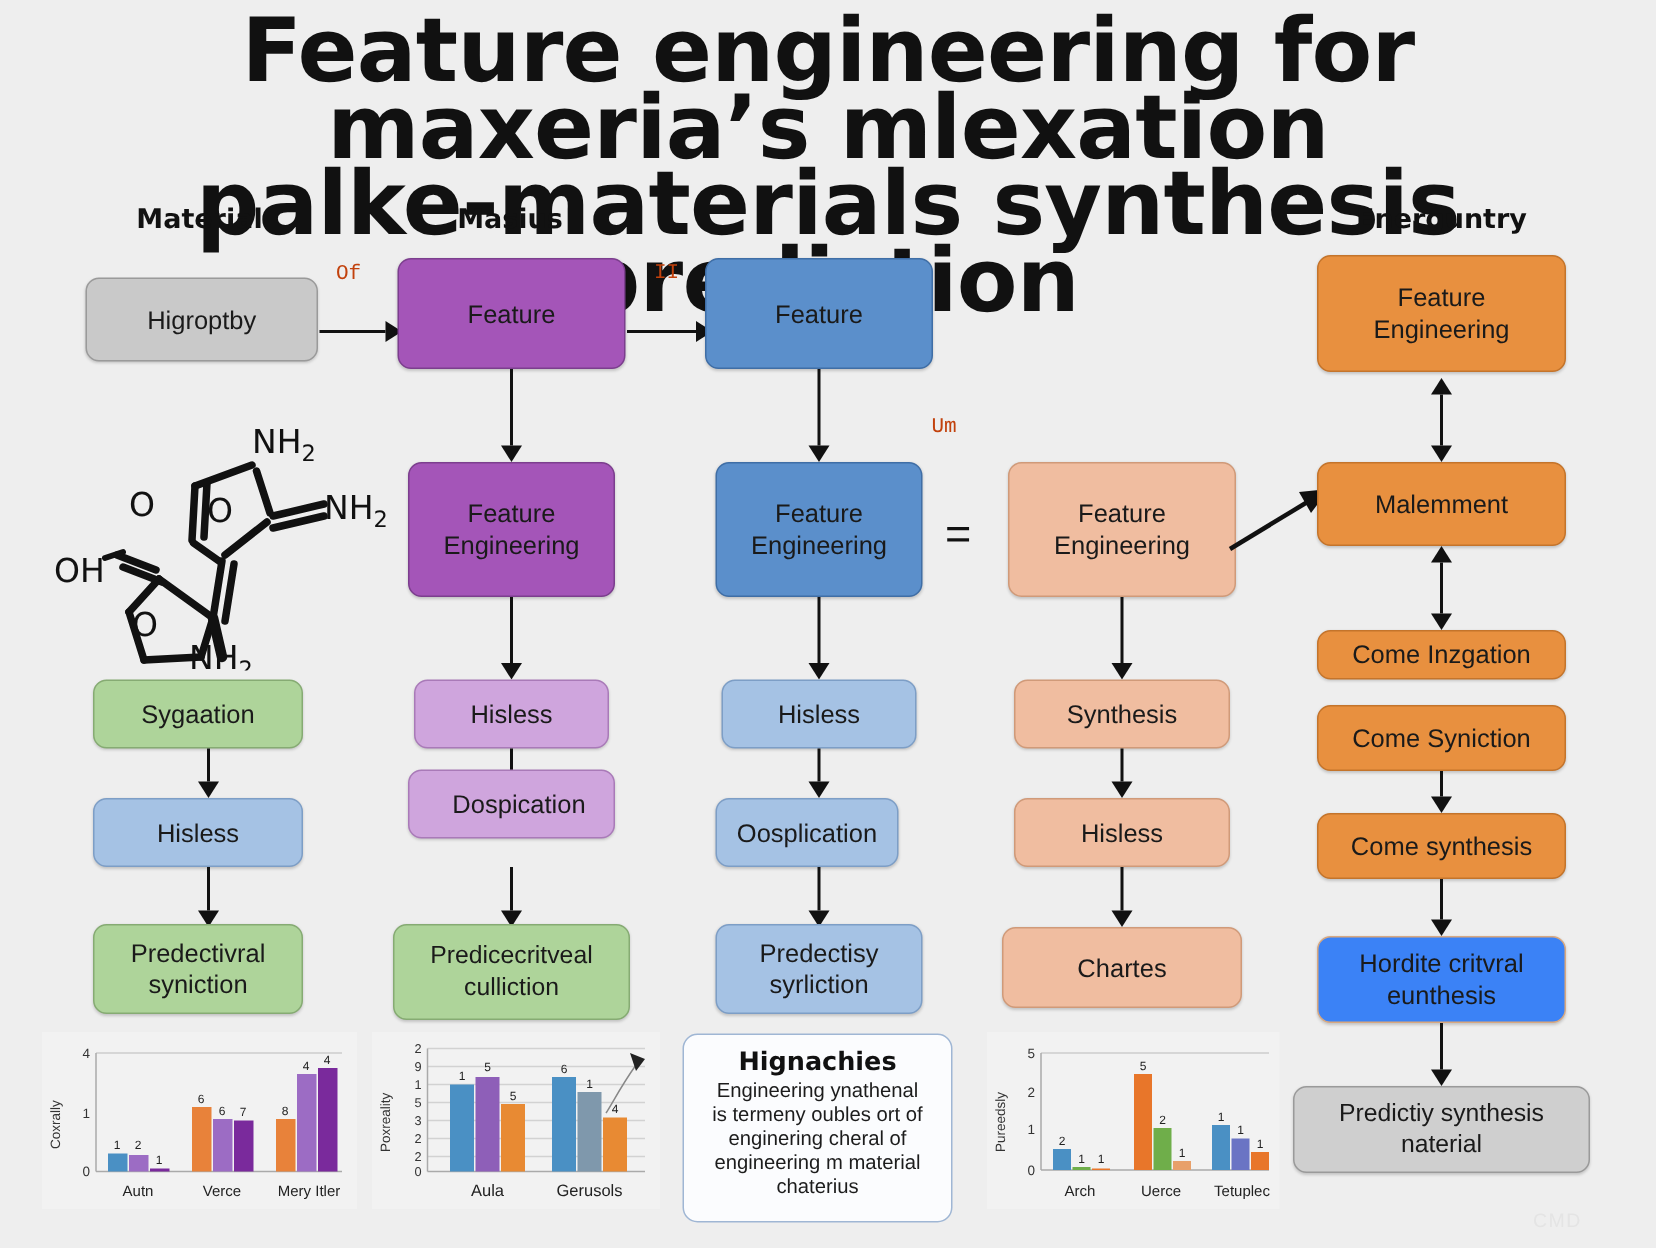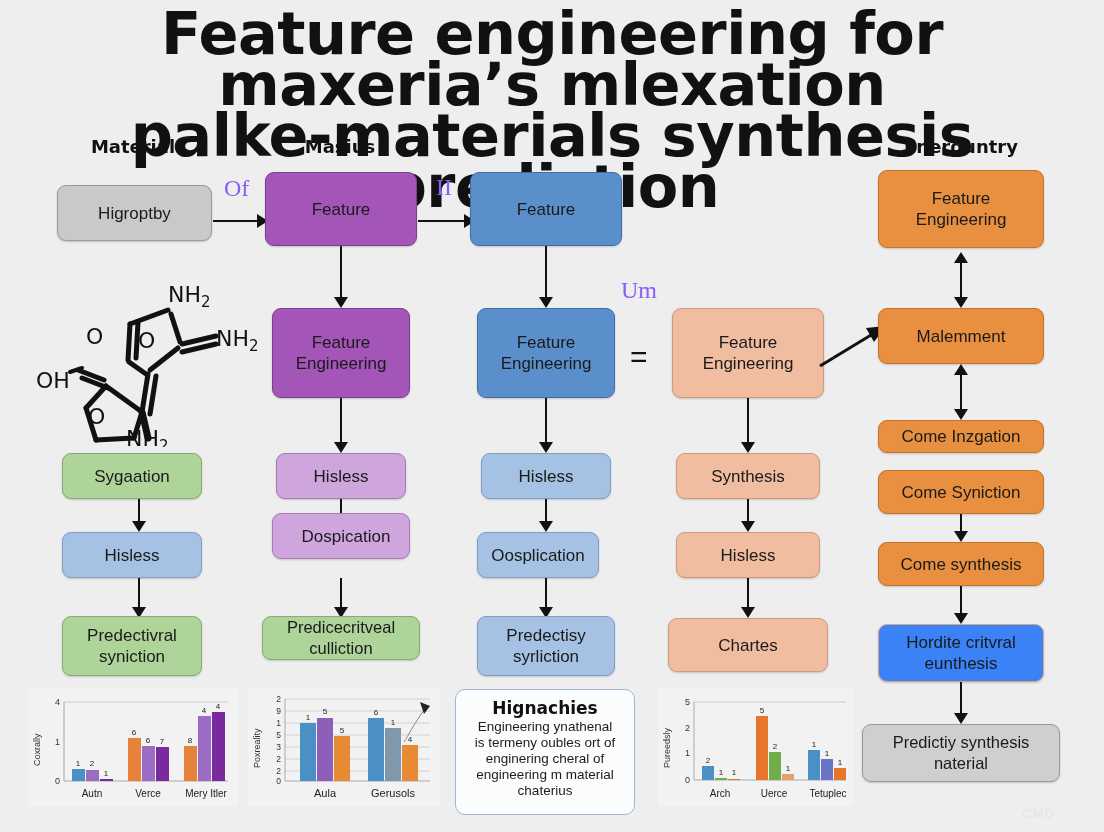--- a/index.html
+++ b/index.html
@@ -75,22 +75,22 @@
   }
   .arrow-v .hd.down{border-top:11px solid #111;}
   .arrow-v .hd.up{border-bottom:11px solid #111;}
   .arrow-h .ln{position:absolute;left:0;top:50%;height:2.6px;margin-top:-1.3px;background:#111;}
   .arrow-h .hd{
     position:absolute;top:50%;margin-top:-7px;width:0;height:0;
     border-top:7px solid transparent;border-bottom:7px solid transparent;
     border-left:11px solid #111;
   }
   .arrow-label{
-    position:absolute;font-size:24px;color:#8b5cf6;
-    font-family:Liberation Serif, serif;white-space:nowrap;
+    position:absolute;font-size:14px;color:#c2410c;
+    font-family:Liberation Mono, monospace;white-space:nowrap;
   }
   .eq-sign{
     position:absolute;font-size:30px;font-weight:400;color:#111;
   }
 
   
   .note{
     position:absolute;box-sizing:border-box;
     background:#fbfcfe;border:1.6px solid #9fb6d4;border-radius:10px;
     padding:8px 7px 6px;
@@ -213,21 +213,21 @@
   <div class="node c-purple-l" style="left:276px;top:453px;width:130px;height:46px;">Hisless</div>
   <div class="arrow-v" style="left:333px;top:499px;width:16px;height:33px;">
     <div class="ln" style="height:22px;"></div>
       <div class="hd down" style="top:22px;"></div>
   </div>
   <div class="node c-purple-l" style="left:272px;top:513px;width:138px;height:46px;padding-left:16px;">Dospication</div>
   <div class="arrow-v" style="left:333px;top:578px;width:16px;height:40px;">
     <div class="ln" style="height:29px;"></div>
       <div class="hd down" style="top:29px;"></div>
   </div>
-  <div class="node c-green small" style="left:262px;top:616px;width:158px;height:44px;">Predicecritveal
+  <div class="node c-green small" style="left:262px;top:616px;width:158px;height:64px;">Predicecritveal
 culliction</div>
 
   <div class="node c-blue" style="left:470px;top:172px;width:152px;height:74px;">Feature</div>
   <div class="arrow-v" style="left:538px;top:246px;width:16px;height:62px;">
     <div class="ln" style="height:51px;"></div>
       <div class="hd down" style="top:51px;"></div>
   </div>
 
   <div class="arrow-label" style="left:621px;top:277px;">Um</div>
   <div class="eq-sign" style="left:630px;top:340px;">=</div>

